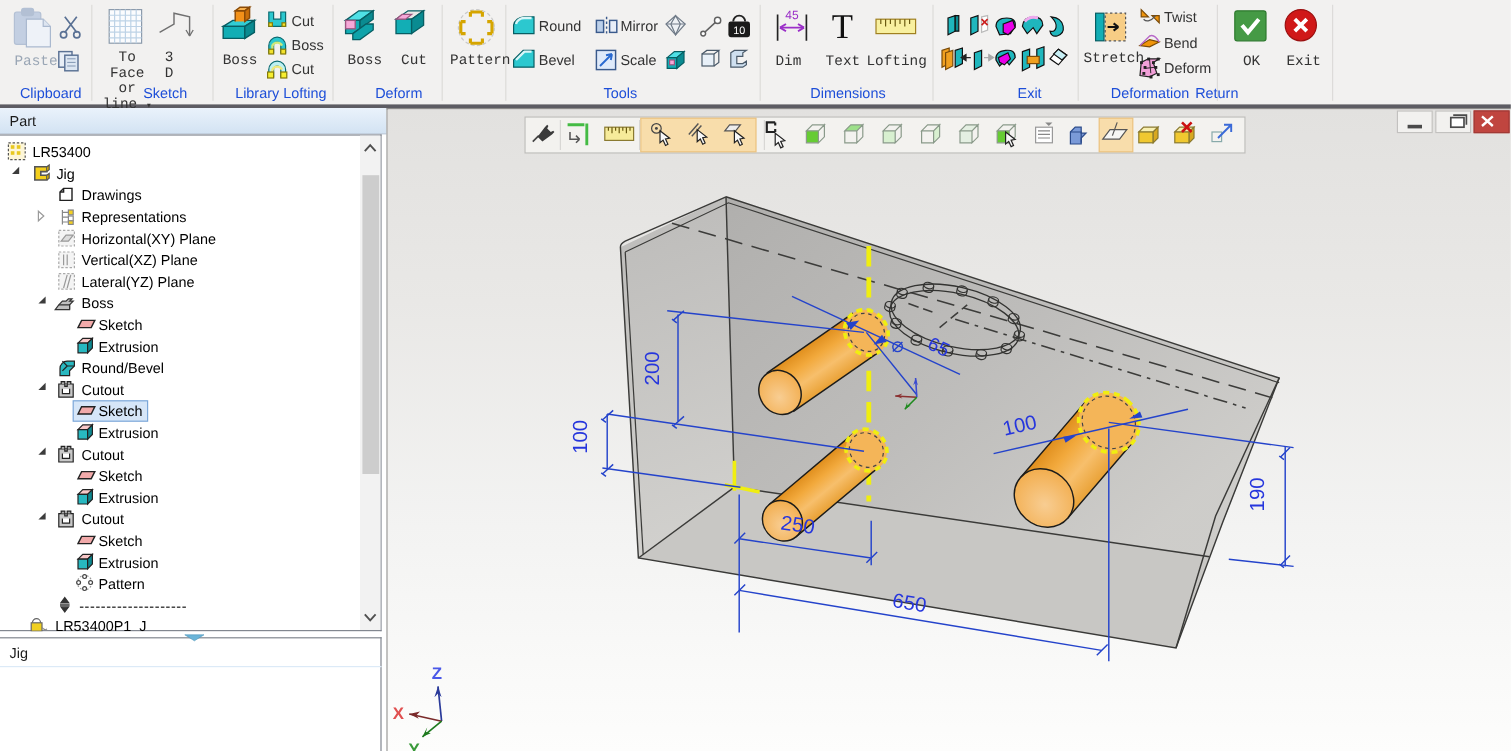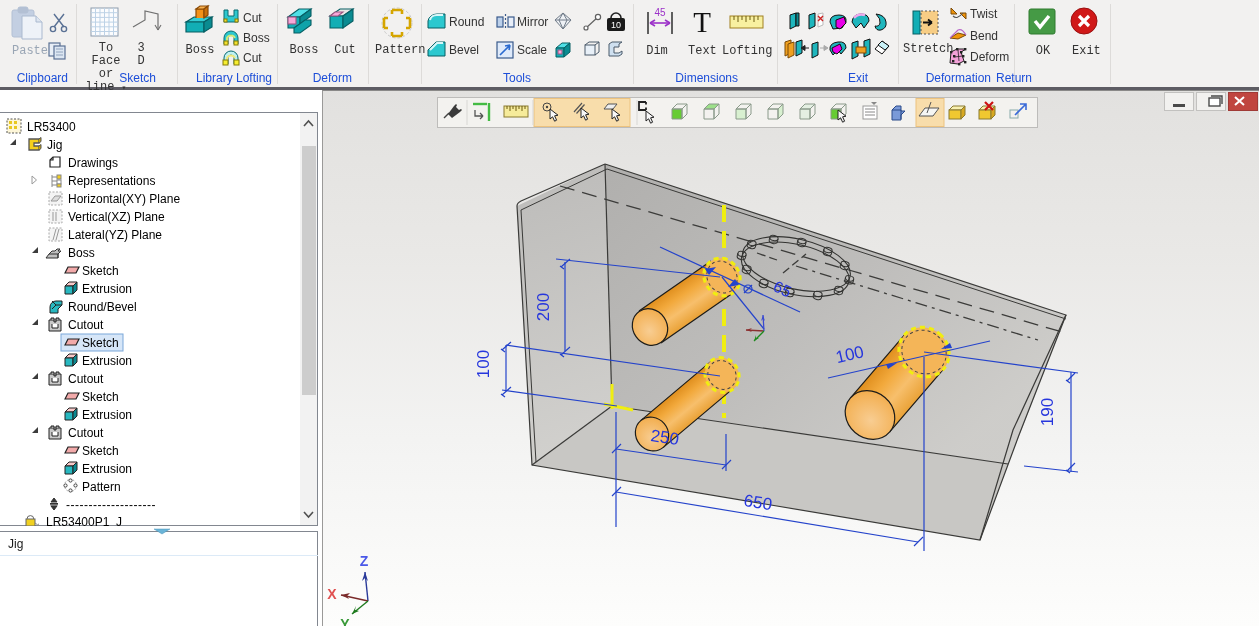--- a/index.html
+++ b/index.html
@@ -293,20 +293,23 @@
       </g>
     </g>
 
     <rect x="1029" y="9" width="26" height="25" rx="2" fill="#459a45" stroke="#2e7a2e"></rect>
     <path d="M1035,21 l5,6 9,-11" stroke="#fff" stroke-width="3.4" fill="none"></path>
 
     <circle cx="1084" cy="21" r="13" fill="#d01818" stroke="#9a1010"></circle>
     <path d="M1079,16 l10,10 M1089,16 l-10,10" stroke="#fff" stroke-width="3.2"></path>
   </svg>
 
+  <div id="parthdr" class="abs">
+      <span>Part</span>
+    </div>
   <div id="treebox" class="abs"></div>
   <svg id="treesvg" class="abs" width="318" height="414" viewBox="0 112 318 414">
     <defs>
       <g id="expopen">
           <path d="M0,6 L6,6 L6,0 z" fill="#3c3c3c"></path>
         </g>
       <g id="expclosed">
           <path d="M0,0 L4.5,4 L0,8 z" fill="#fff" stroke="#9a9a9a"></path>
         </g>
       <g id="i-sketch">

